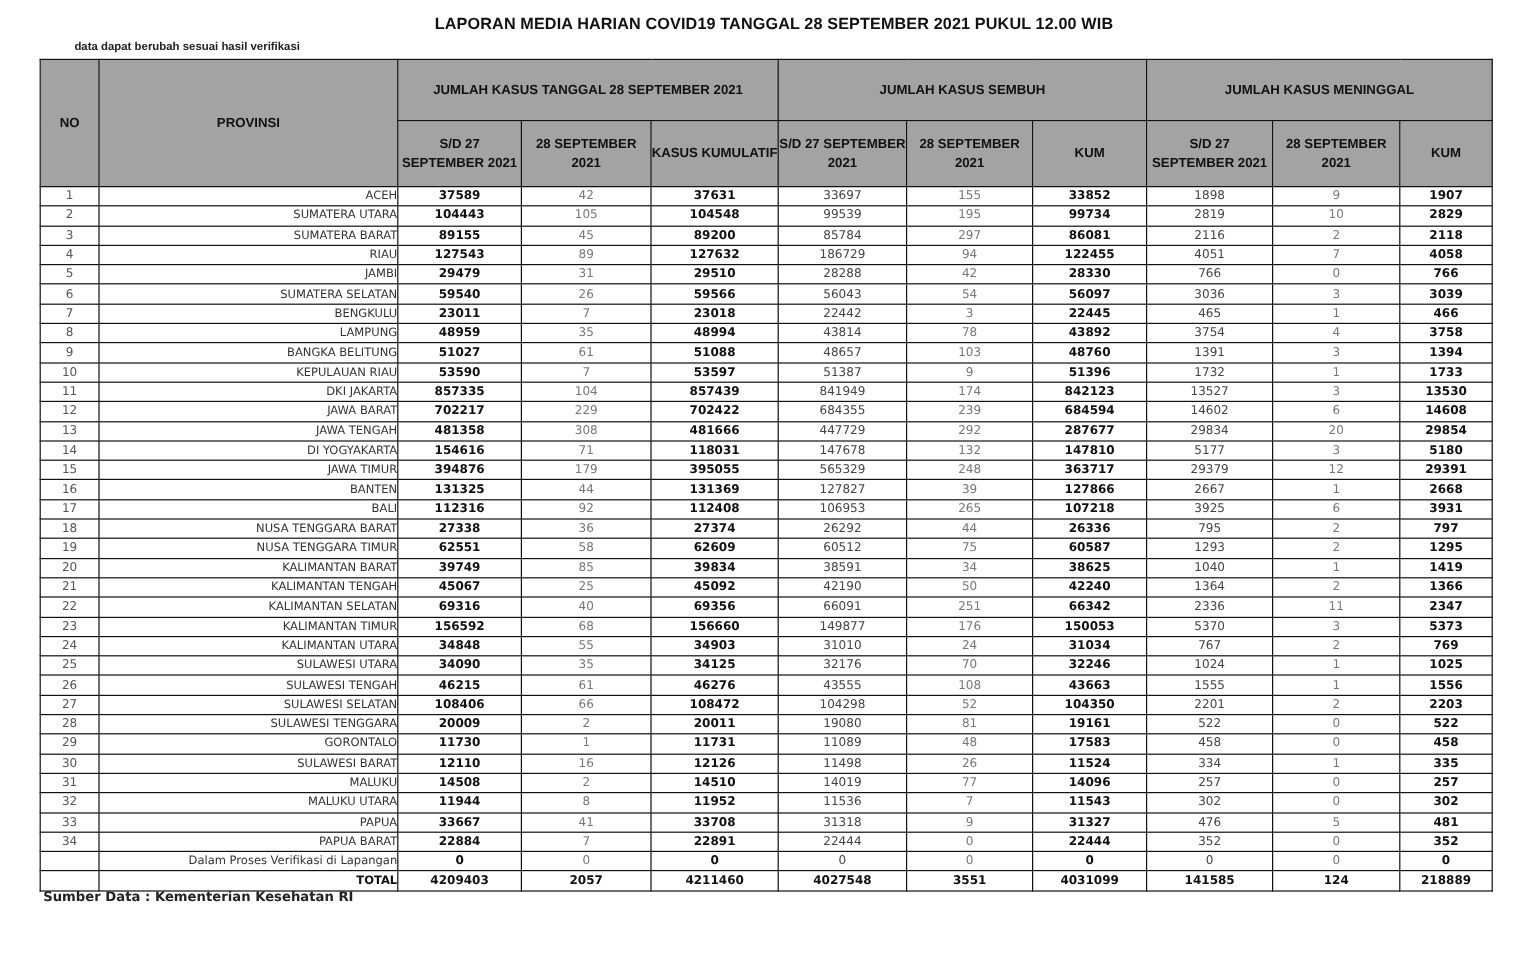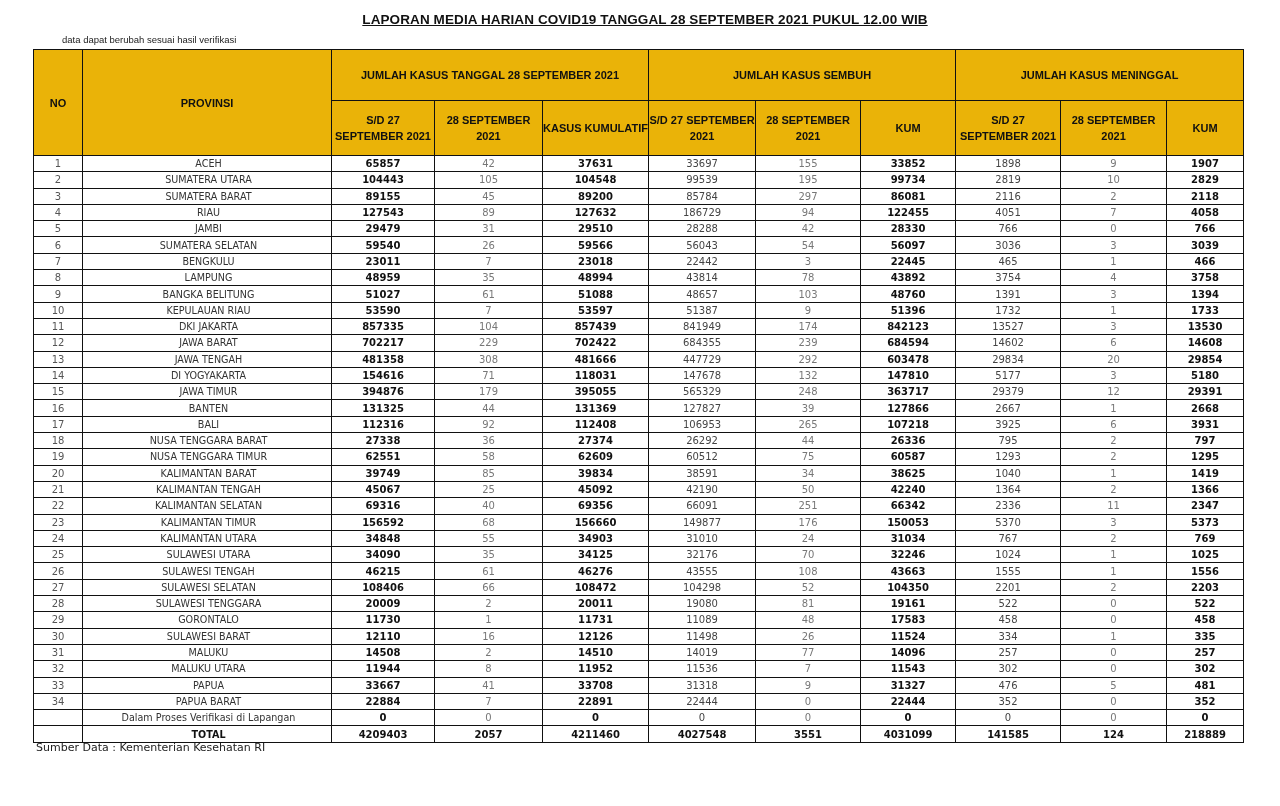--- a/index.html
+++ b/index.html
@@ -1,32 +1,32 @@
 <!DOCTYPE html>
 <html><head>
 <meta charset="utf-8">
 <style>
   html, body { margin:0; padding:0; background:#ffffff; }
   body { width:1280px; height:806px; position:relative; overflow:hidden; font-family:"Liberation Sans", sans-serif; color:#111; }
-  .title { position:absolute; left:0; width:1280px; top:12px; text-align:center; font-weight:bold; font-size:13.5px; letter-spacing:0.1px; padding-left:10px; box-sizing:border-box;text-decoration:underline; }
-  .note { position:absolute; left:62px; top:34px; font-weight:normal; font-size:9.5px; color:#222; }
+  .title { position:absolute; left:0; width:1280px; top:12px; text-align:center; font-weight:bold; font-size:13.5px; letter-spacing:0.1px; padding-left:10px; box-sizing:border-box; }
+  .note { position:absolute; left:62px; top:34px; font-weight:bold; font-size:9.5px; color:#222; }
   table { position:absolute; left:33px; top:49px; border-collapse:collapse; table-layout:fixed; width:1210px; }
   th, td { border:1.5px solid #111; padding:0; }
-  thead th { background:#eab308; font-weight:bold; font-size:11px; text-align:center; line-height:16px; }
+  thead th { background:#a3a3a3; font-weight:bold; font-size:11px; text-align:center; line-height:16px; }
   th.grp { height:50px; }
   th.sub { height:54px; }
   tbody td { height:15.3px; font-size:11px; line-height:15px; text-align:center; font-family:"DejaVu Sans", sans-serif; font-size:10px; }
   td.no { color:#555; }
-  td.prov { text-align:center; padding-left:3px; color:#333; font-size:9.6px; white-space:nowrap; overflow:hidden; }
+  td.prov { text-align:right; padding-left:3px; color:#333; font-size:9.6px; white-space:nowrap; overflow:hidden; }
   td.b { font-weight:bold; color:#111; }
   td.n { color:#444; }
   td.g { color:#777; }
   tr.total td { font-weight:bold; color:#111; }
   tr.total td.prov { color:#111; }
-  .source { position:absolute; left:36px; top:741px; font-weight:normal; font-size:11px; color:#222; font-family:"DejaVu Sans", sans-serif; }
+  .source { position:absolute; left:36px; top:741px; font-weight:bold; font-size:11px; color:#222; font-family:"DejaVu Sans", sans-serif; }
 </style>
 </head>
 <body>
 
 <div class="title">LAPORAN MEDIA HARIAN COVID19 TANGGAL 28 SEPTEMBER 2021 PUKUL 12.00 WIB</div>
 <div class="note">data dapat berubah sesuai hasil verifikasi</div>
 
 <table>
   <colgroup>
     <col style="width:49px">
@@ -58,21 +58,21 @@
       <th class="sub">KUM</th>
       <th class="sub">S/D 27 SEPTEMBER 2021</th>
       <th class="sub">28 SEPTEMBER 2021</th>
       <th class="sub">KUM</th>
     </tr>
   </thead>
   <tbody id="tbody">
       <tr>
         <td class="no">1</td>
         <td class="prov">ACEH</td>
-        <td class="b">65857</td>
+        <td class="b">37589</td>
         <td class="g">42</td>
         <td class="b">37631</td>
         <td class="n">33697</td>
         <td class="g">155</td>
         <td class="b">33852</td>
         <td class="n">1898</td>
         <td class="g">9</td>
         <td class="b">1907</td>
       </tr>
       <tr>
@@ -219,21 +219,21 @@
         <td class="b">14608</td>
       </tr>
       <tr>
         <td class="no">13</td>
         <td class="prov">JAWA TENGAH</td>
         <td class="b">481358</td>
         <td class="g">308</td>
         <td class="b">481666</td>
         <td class="n">447729</td>
         <td class="g">292</td>
-        <td class="b">603478</td>
+        <td class="b">287677</td>
         <td class="n">29834</td>
         <td class="g">20</td>
         <td class="b">29854</td>
       </tr>
       <tr>
         <td class="no">14</td>
         <td class="prov">DI YOGYAKARTA</td>
         <td class="b">154616</td>
         <td class="g">71</td>
         <td class="b">118031</td>

